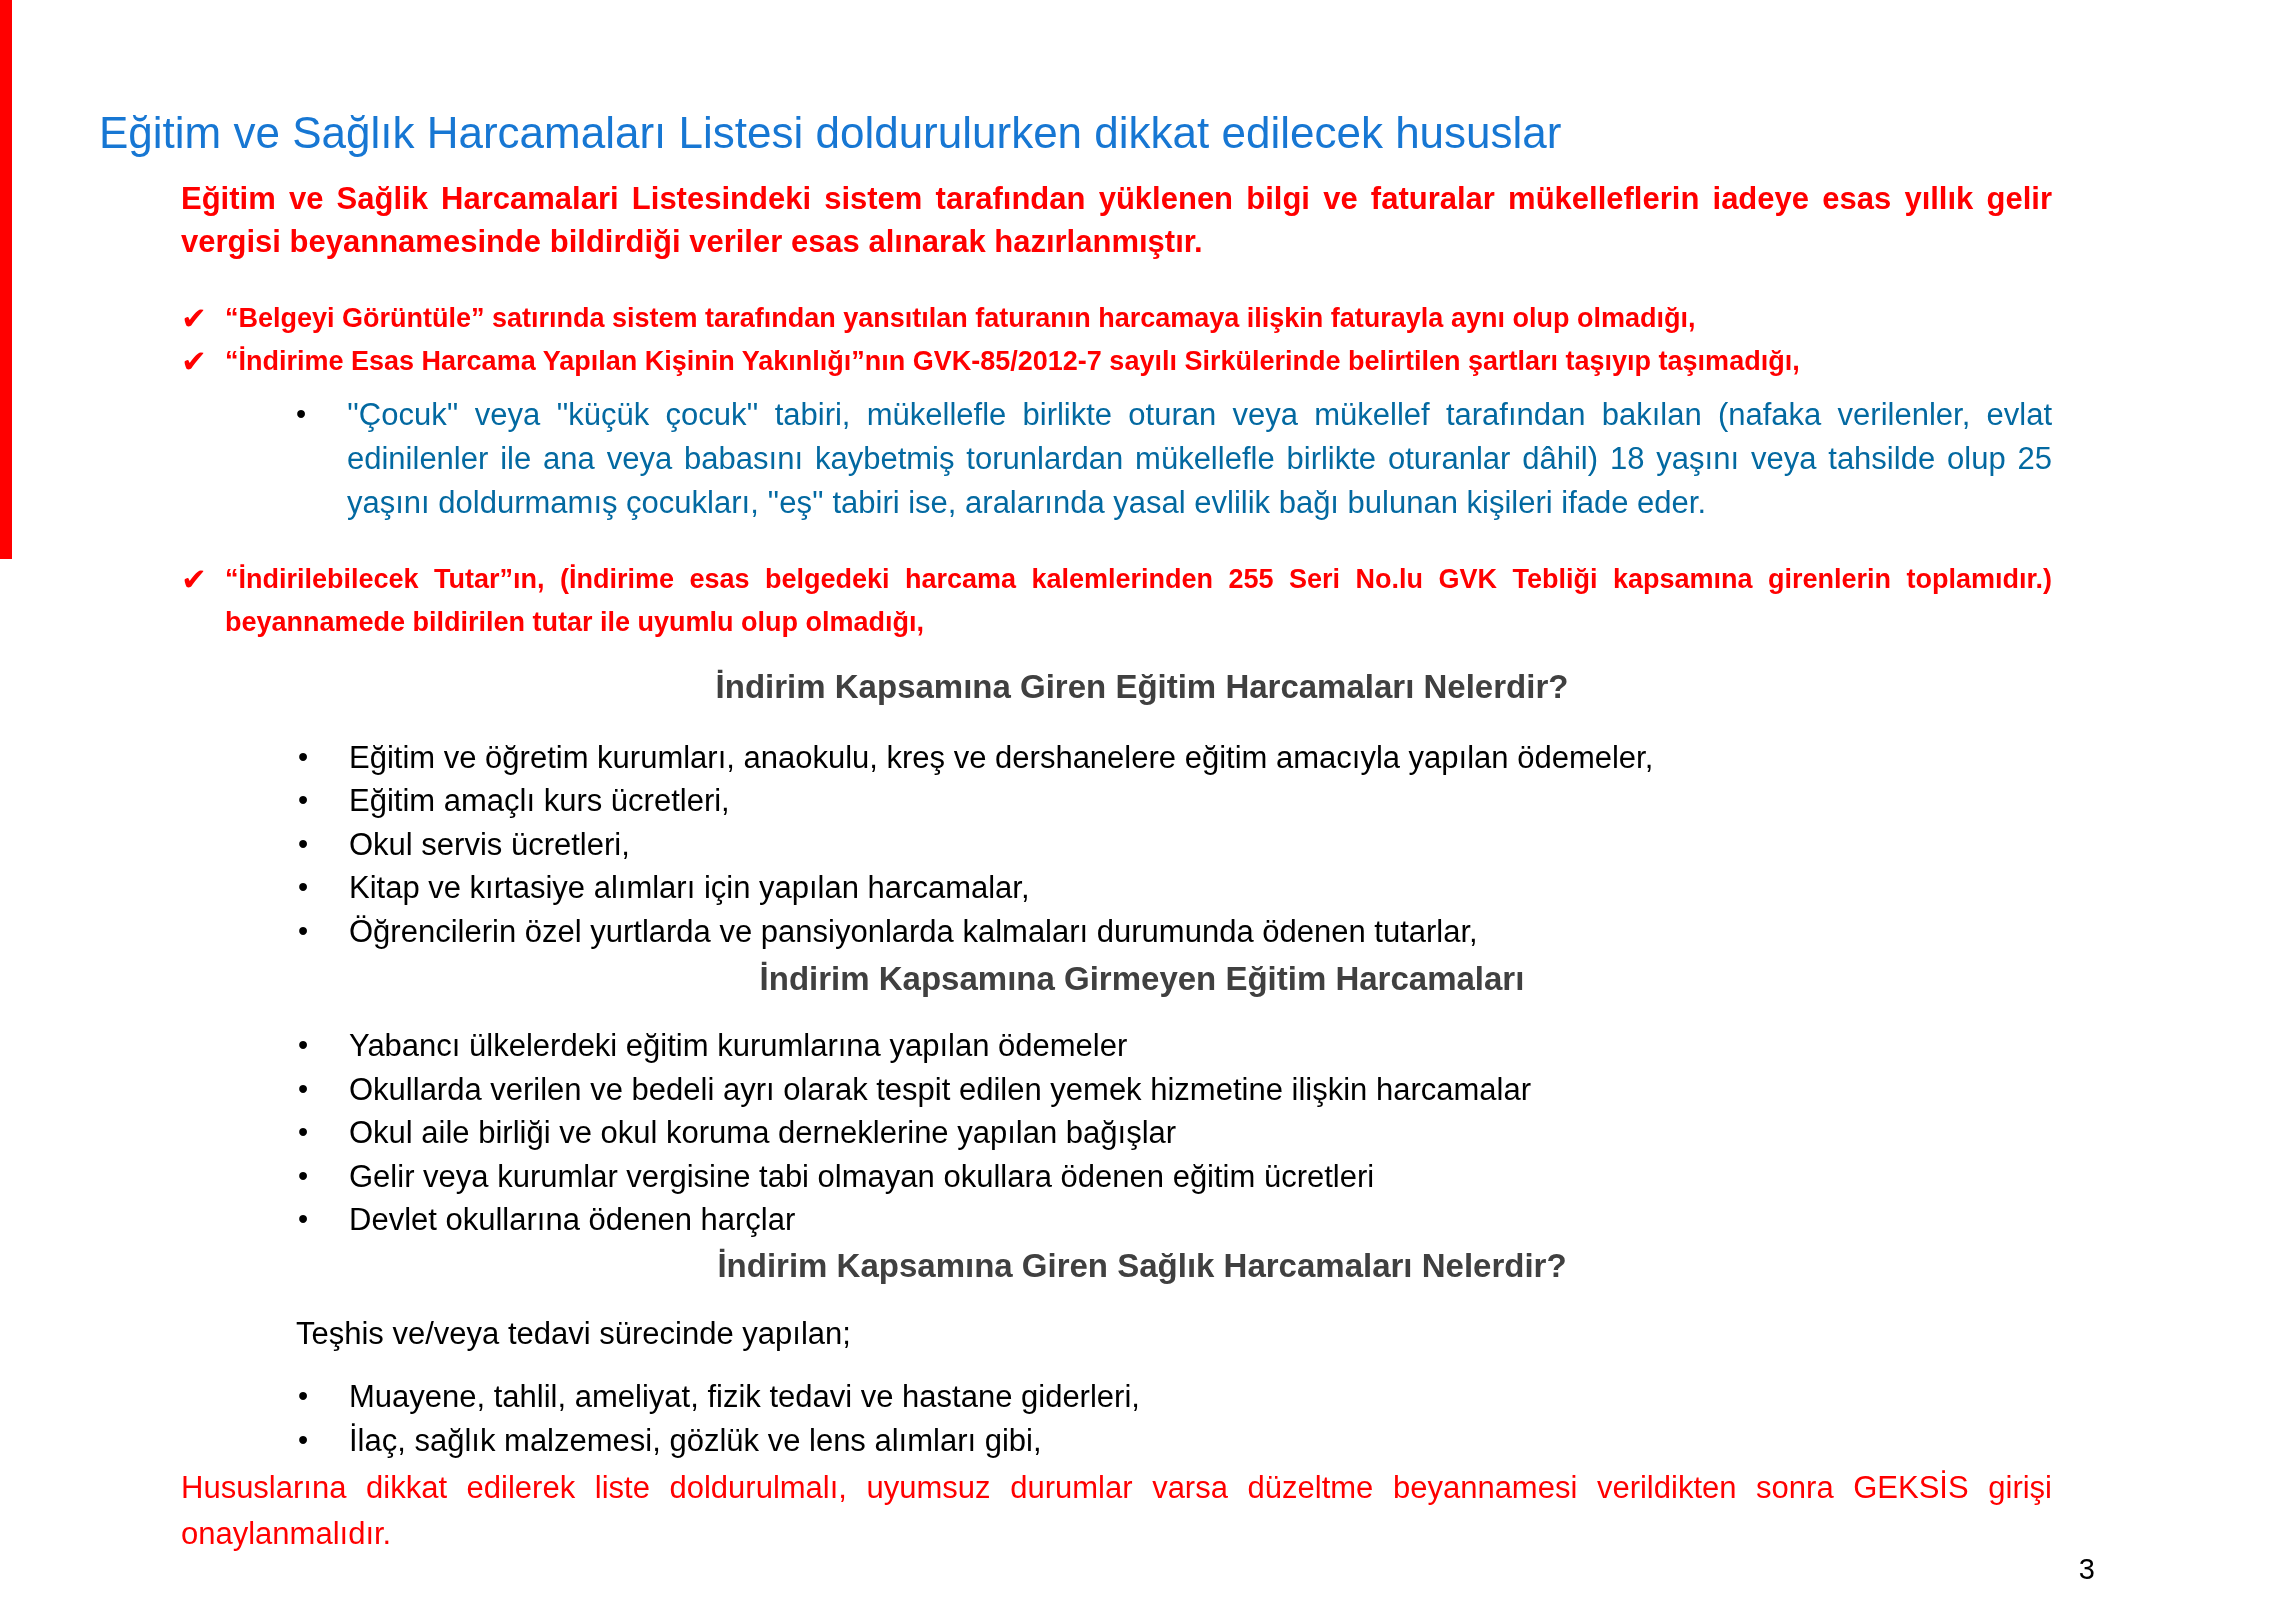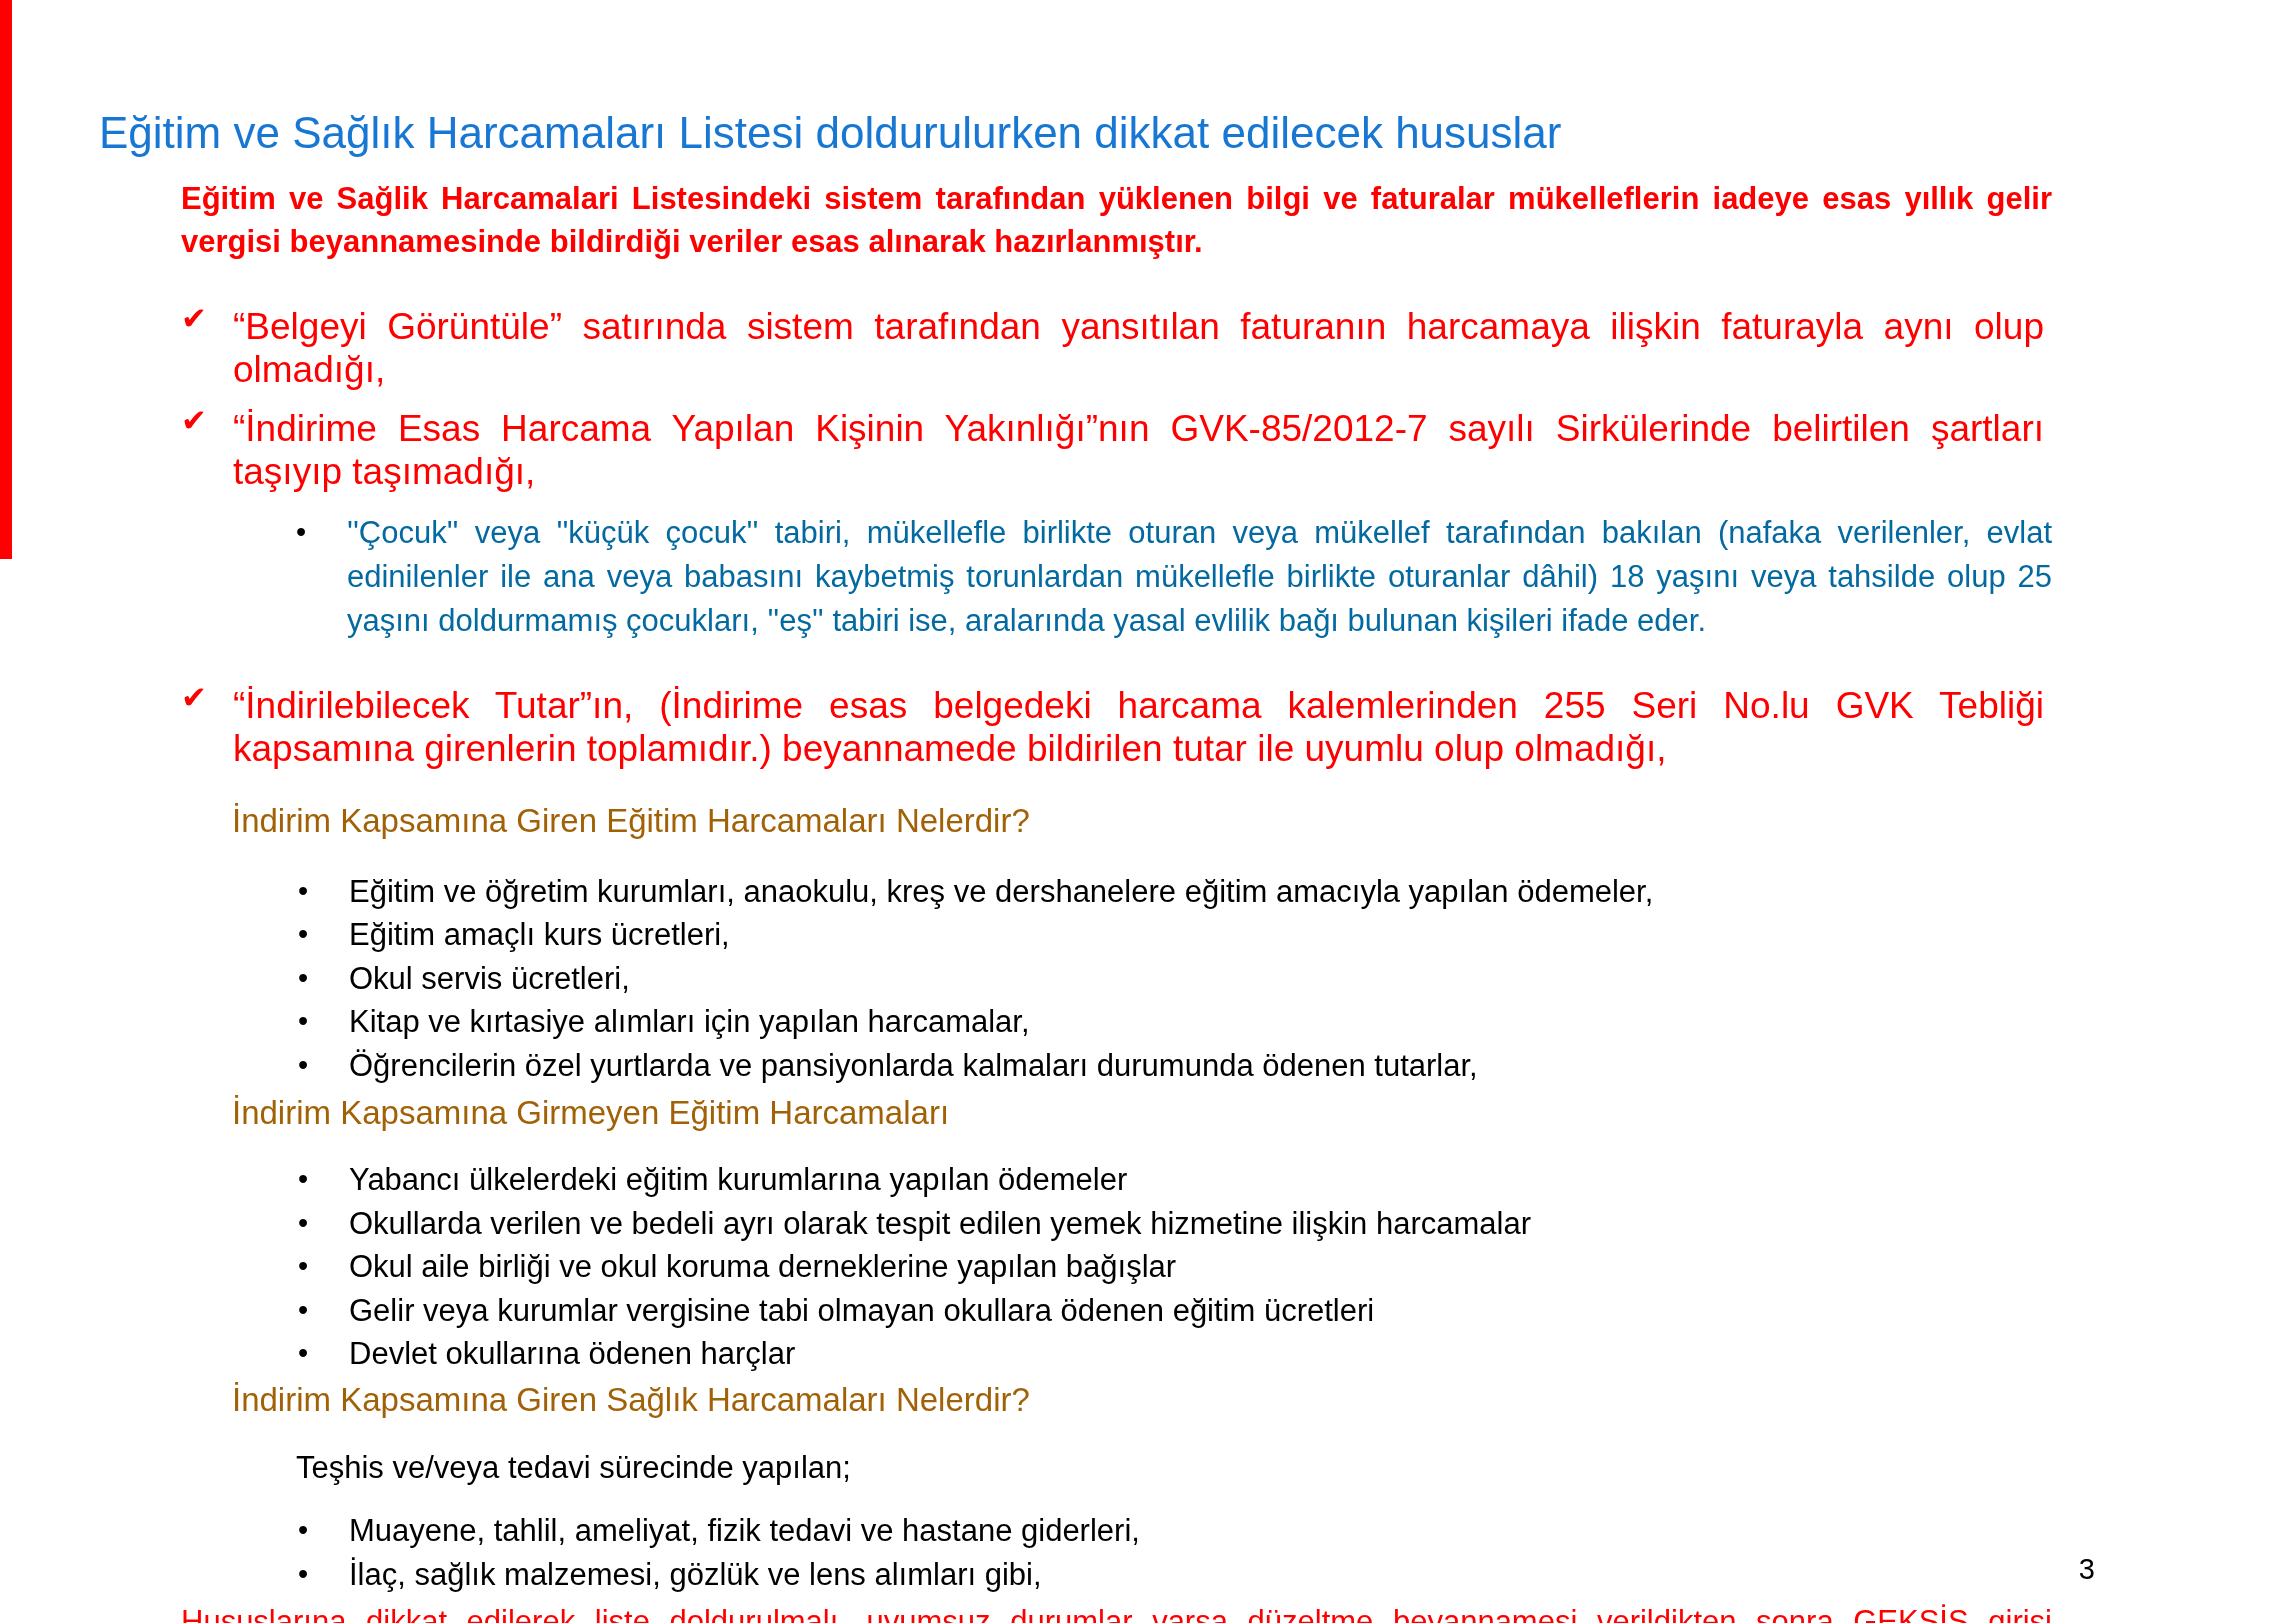--- a/index.html
+++ b/index.html
@@ -37,24 +37,24 @@
   .checks { margin: 34px 140px 0 181px; }
   .check-row { display: flex; align-items: flex-start; }
   .check-row .check {
     flex: 0 0 44px;
     font-size: 31px;
     line-height: 43px;
     font-weight: 700;
     color: var(--red, #f00);
   }
   .check-row .ctext {
-    margin: 8px;
+    margin: 0;
     flex: 1 1 auto;
-    font-size: 37px;
-    font-weight: 400;
+    font-size: 27px;
+    font-weight: 700;
     line-height: 43px;
     color: var(--red, #f00);
     text-align: justify;
   }
   .note-row {
     display: flex;
     align-items: flex-start;
     margin: 10.5px 140px 0 296px;
   }
   .dot {
@@ -69,23 +69,24 @@
     font-size: 31px;
     font-weight: 400;
     line-height: 44px;
     color: #0369a1;
     text-align: justify;
   }
   .check-tutar { margin: 33px 140px 0 181px; }
   .section-heading {
     margin: 10.5px 140px 0 232px;
     font-size: 33px;
-    font-weight: 400;
+    font-weight: 700;
     line-height: 38px;
-    color: #a16207;
+    color: #404040;
+    text-align: center;
   }
   .h1-gap { margin-top: 23.6px; }
   .h2-gap { margin-top: 10.5px; }
   .h3-gap { margin-top: 9.2px; }
   ul.blist {
     list-style: none;
     margin: 29px 140px 0 298px;
     padding: 0;
   }
   ul.blist.first { margin-top: 33px; }

